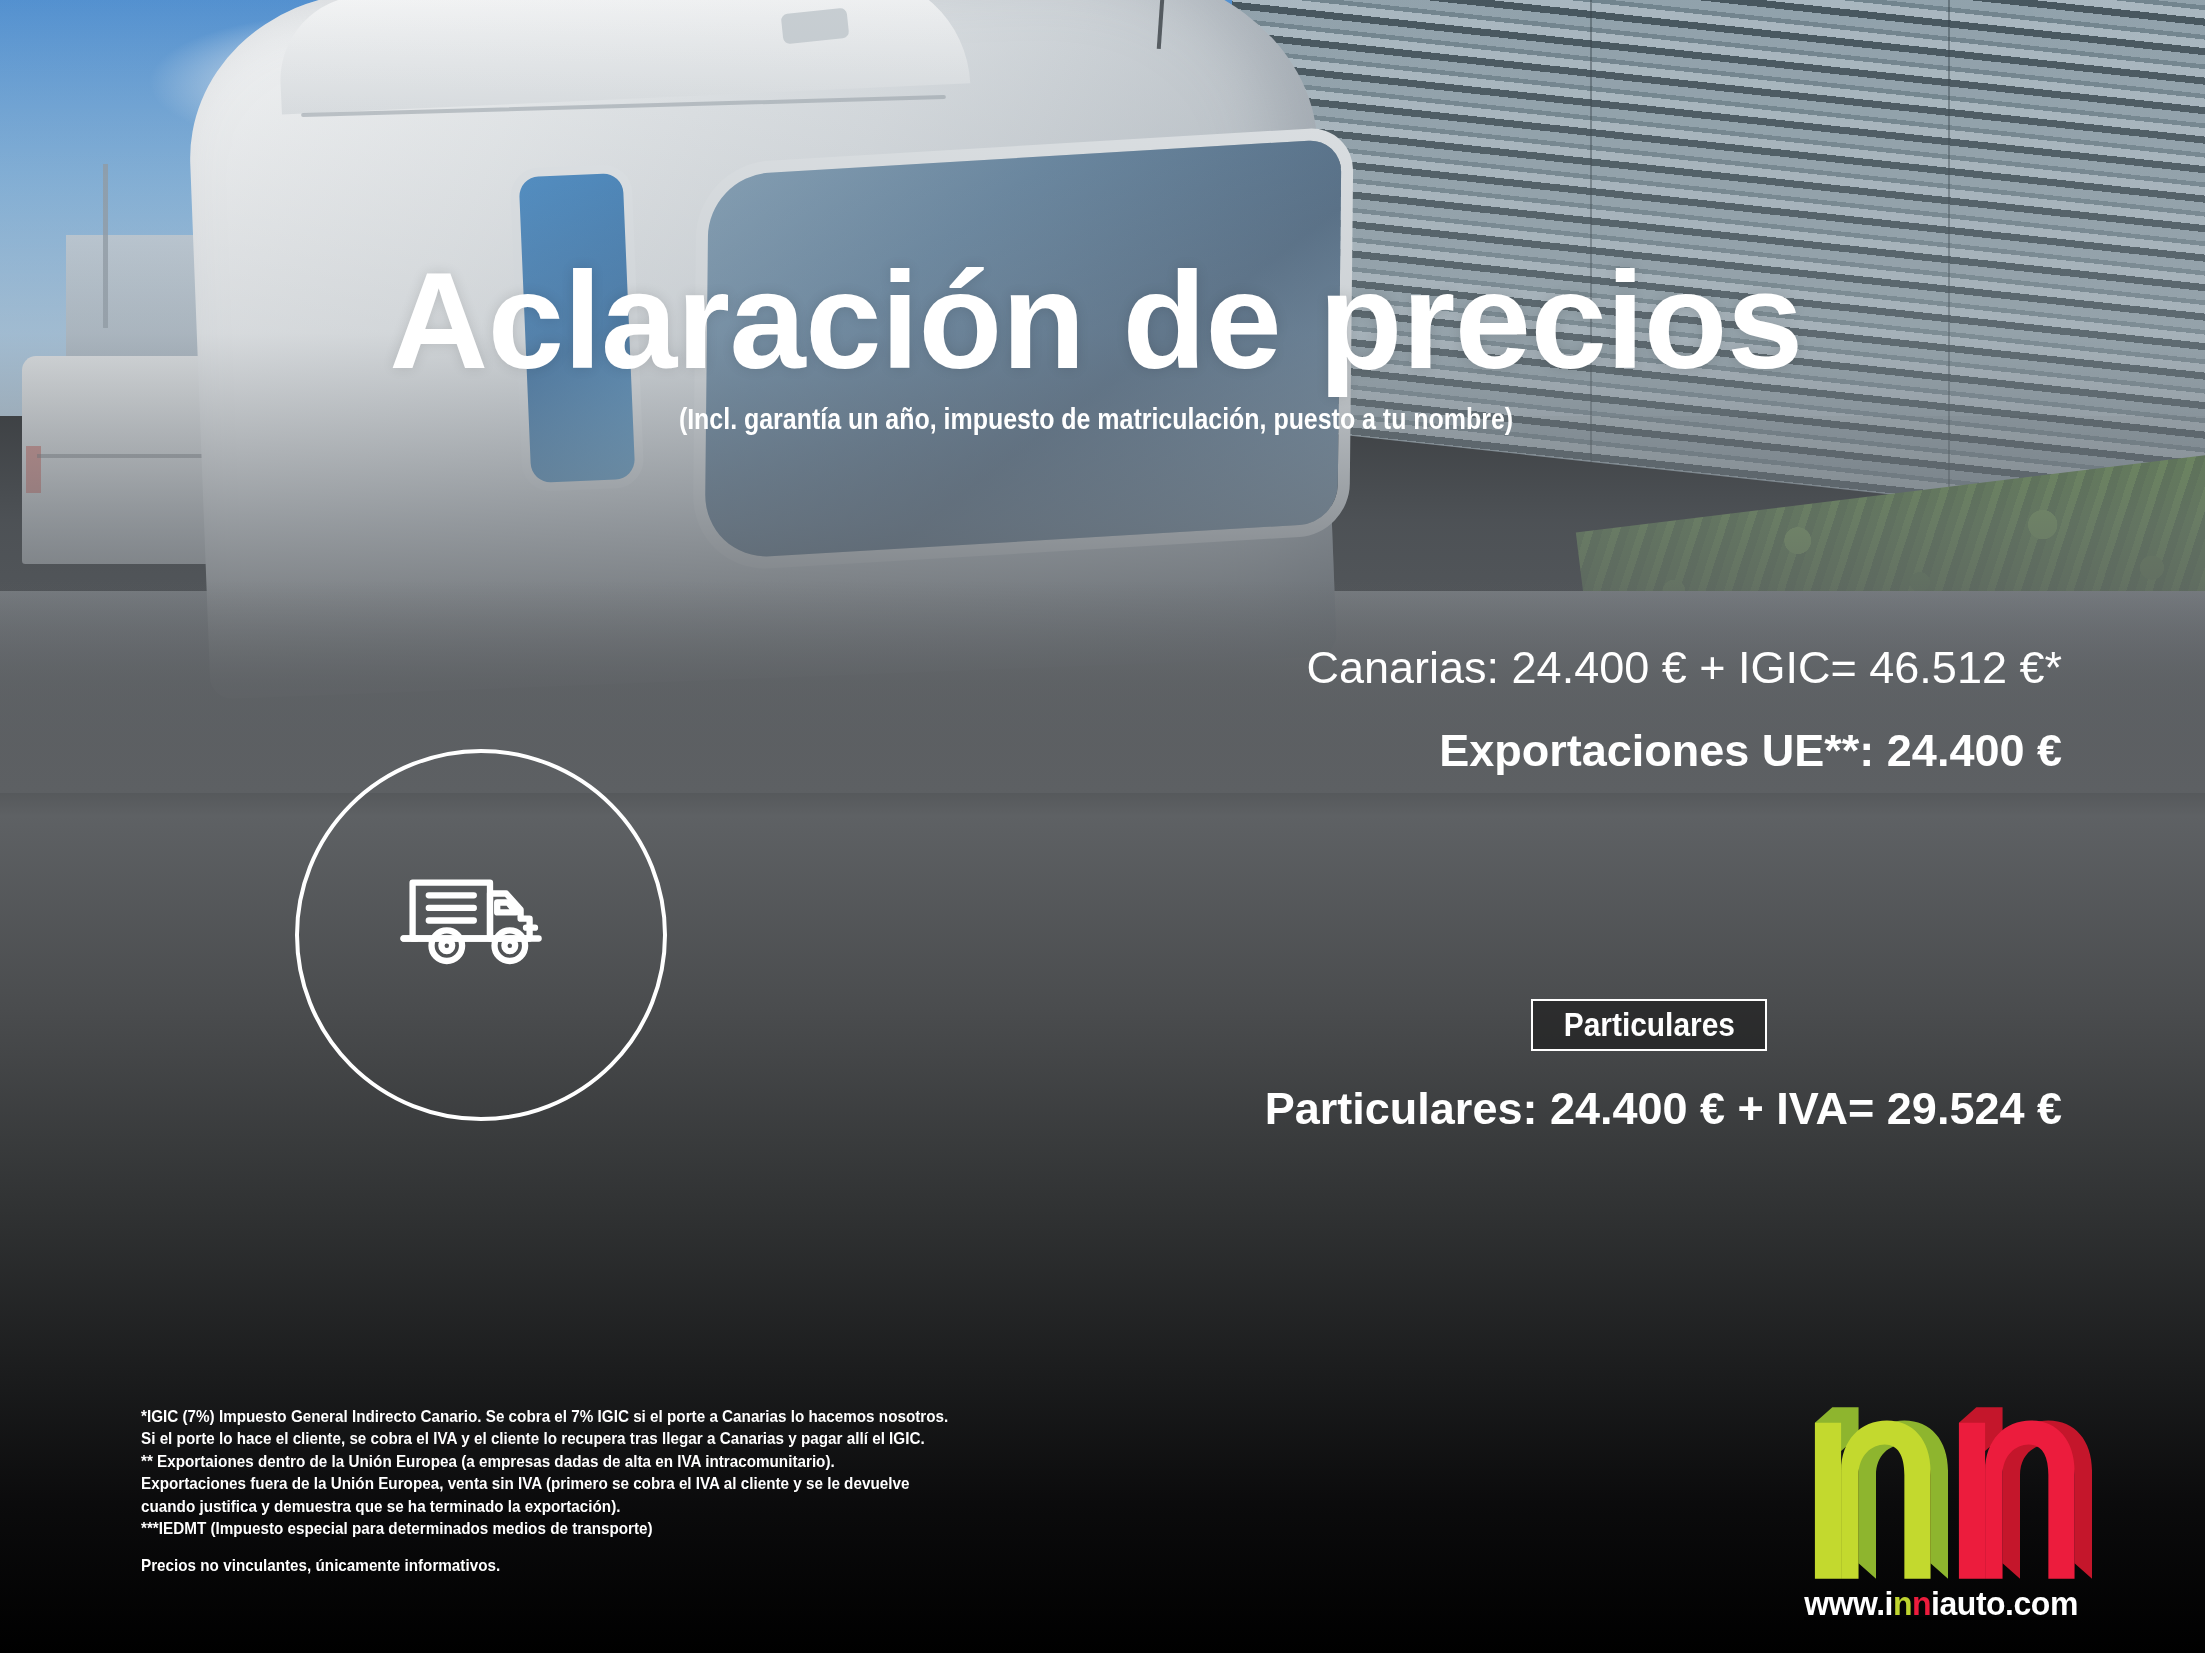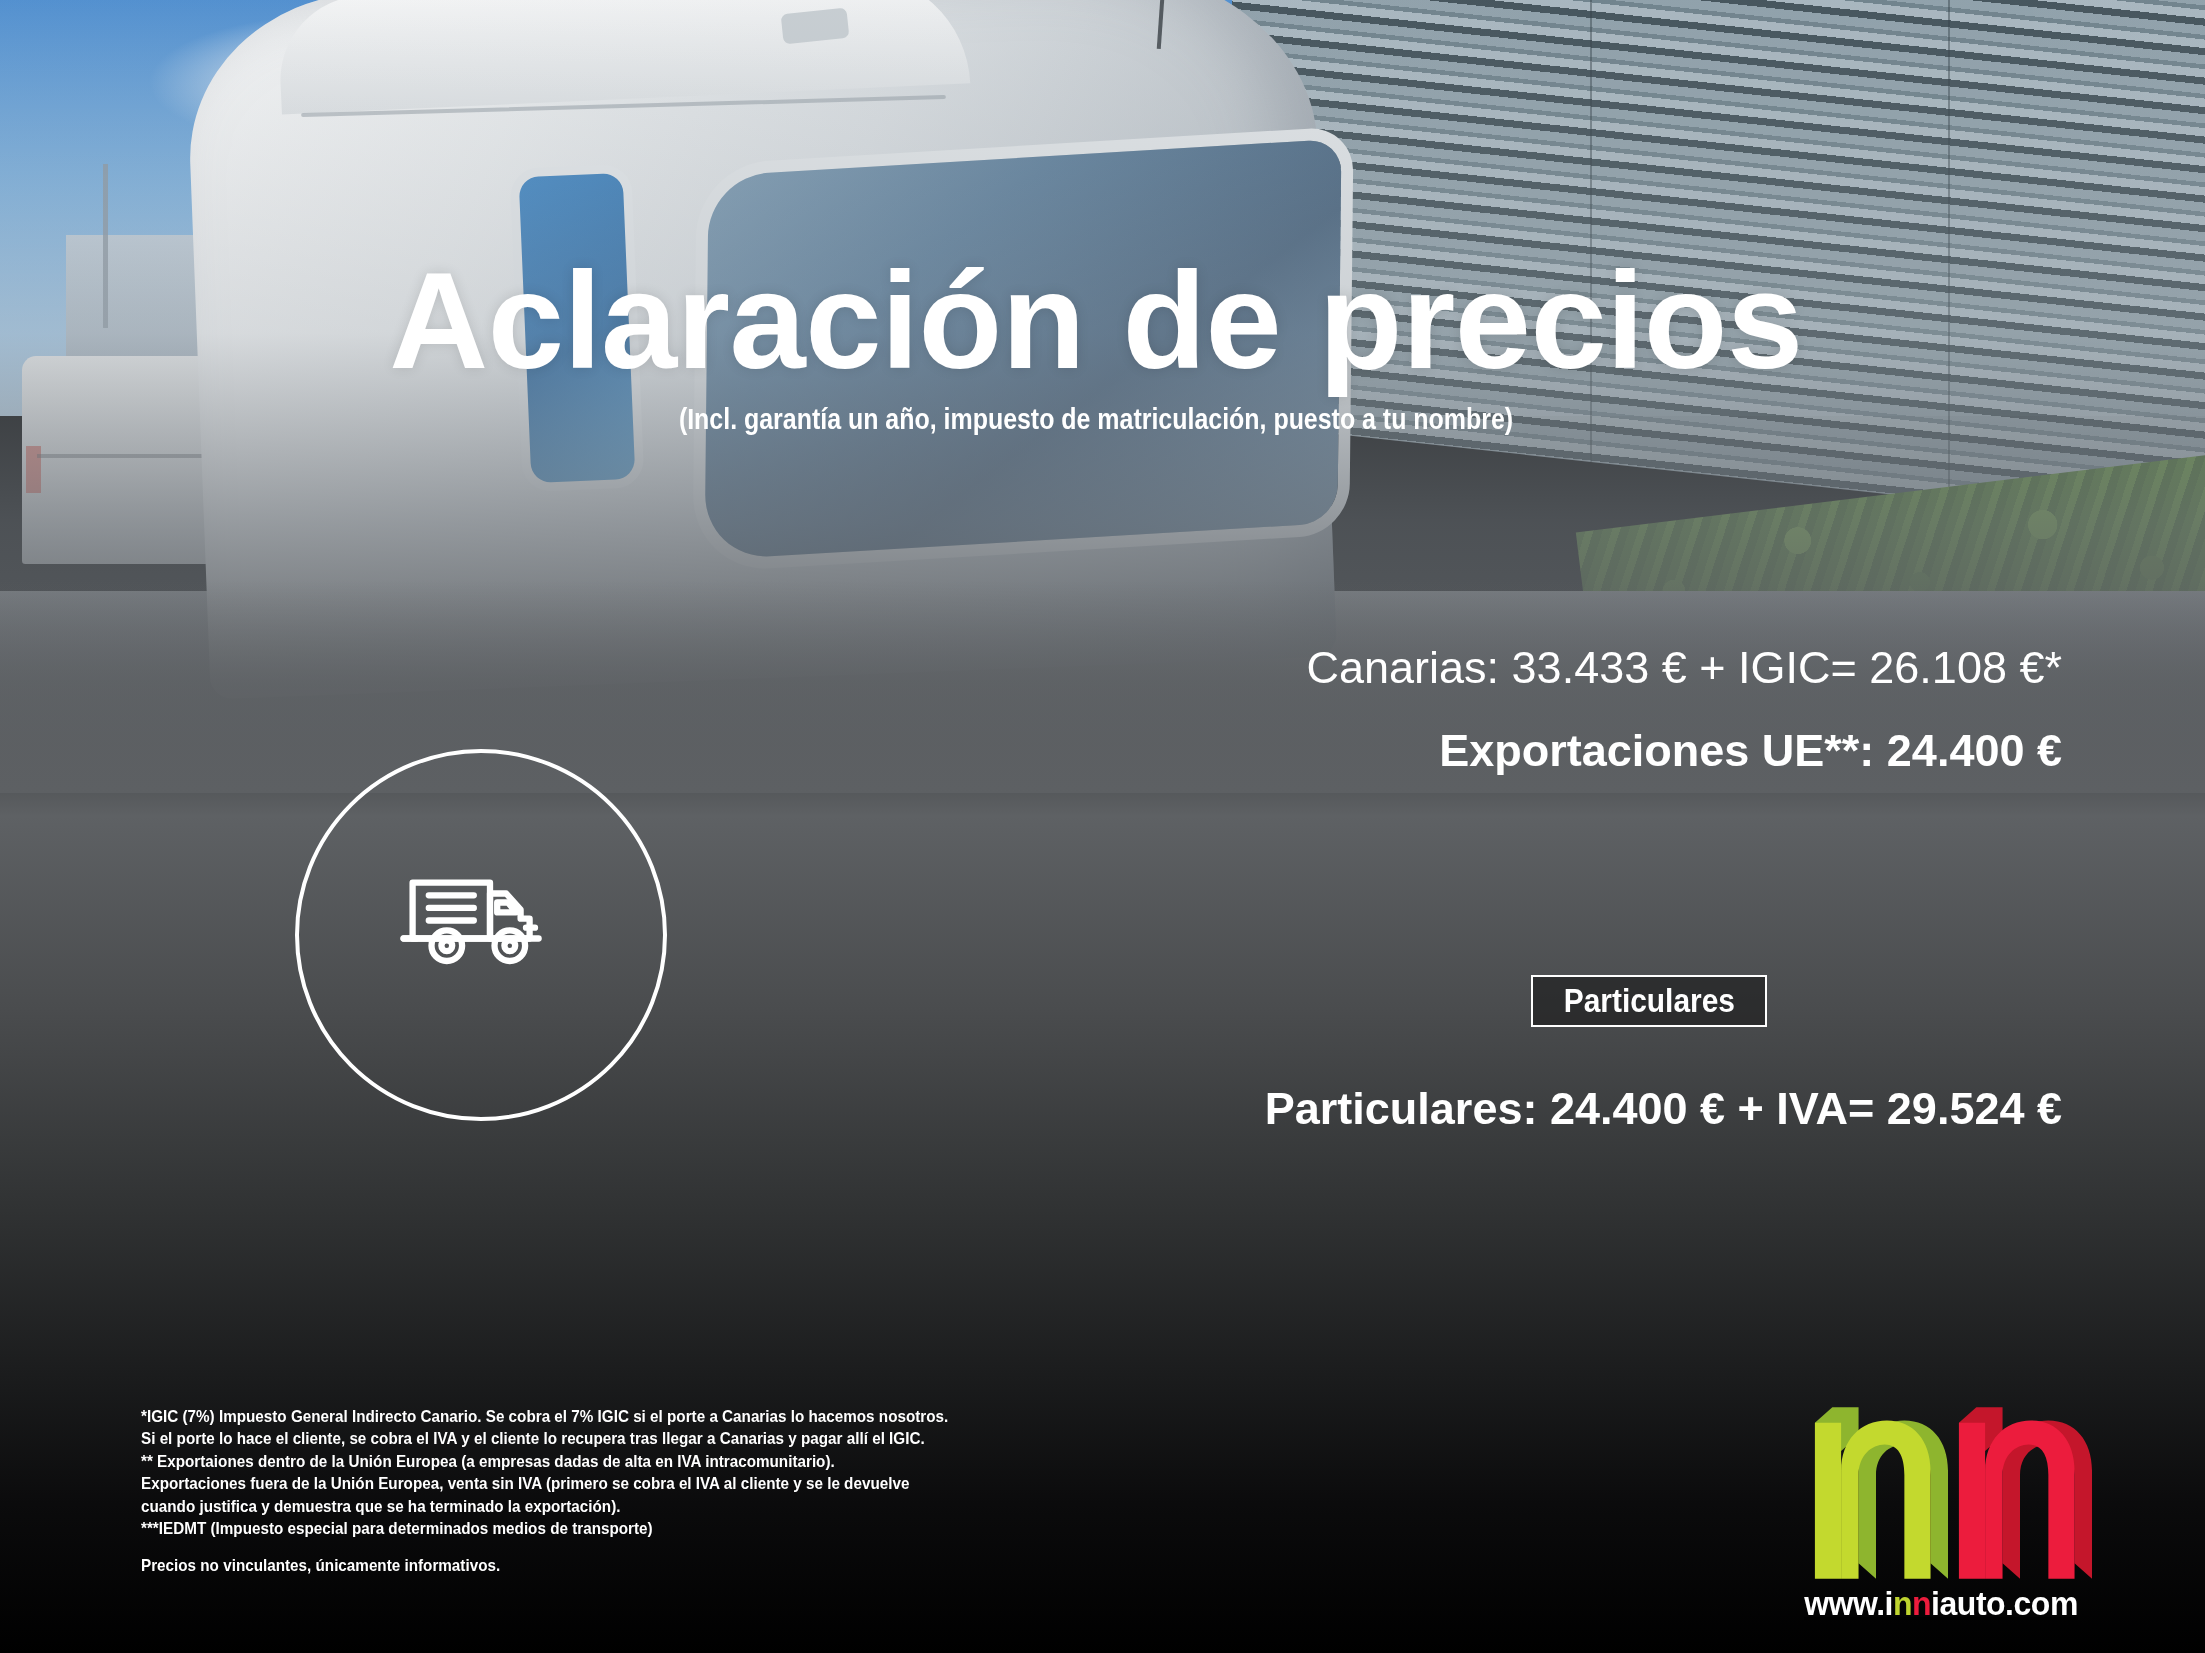--- a/index.html
+++ b/index.html
@@ -174,21 +174,21 @@
     position:absolute; right:143px; top:645px; width:1422px;
     text-align:right; z-index:6;
     font-family:"Liberation Sans", sans-serif;
   }
   .price-line{
     color:#ffffff; font-size:45px; font-weight:300; line-height:1.0;
     margin-bottom:38px; white-space:nowrap;
   }
   .price-line:last-child{ margin-bottom:0;font-weight:bold; }
 
-  .particulares-wrap{ position:absolute; right:438px; top:975px; z-index:7; }
+  .particulares-wrap{ position:absolute; right:438px; top:999px; z-index:7; }
   .particulares-box{
     display:inline-block;
     border:2.7px solid #ffffff;
     padding:5.5px 18.6px 8.8px 18.6px;
     background:rgba(20,20,20,.55);
   }
   .particulares-box span{
     display:block; color:#ffffff; font-weight:700; font-size:34px; line-height:1;
     transform:scaleX(.88); transform-origin:center;
   }
@@ -275,21 +275,21 @@
       <path d="M14 80 h14 M150 68 h10"></path>
       <path d="M14 80 h150"></path>
       <circle cx="62" cy="88" r="17"></circle>
       <circle cx="62" cy="88" r="6"></circle>
       <circle cx="132" cy="88" r="17"></circle>
       <circle cx="132" cy="88" r="6"></circle>
     </svg>
   </div>
 
   <div class="prices">
-    <div class="price-line">Canarias: 33.433 € + IGIC= 26.108 €*</div>
+    <div class="price-line">Canarias: 24.400 € + IGIC= 46.512 €*</div>
     <div class="price-line">Exportaciones UE**: 24.400 €</div>
   </div>
 
   <div class="particulares-wrap">
     <div class="particulares-box">
       <span>Particulares</span>
     </div>
   </div>
 
   <div class="prices2">

